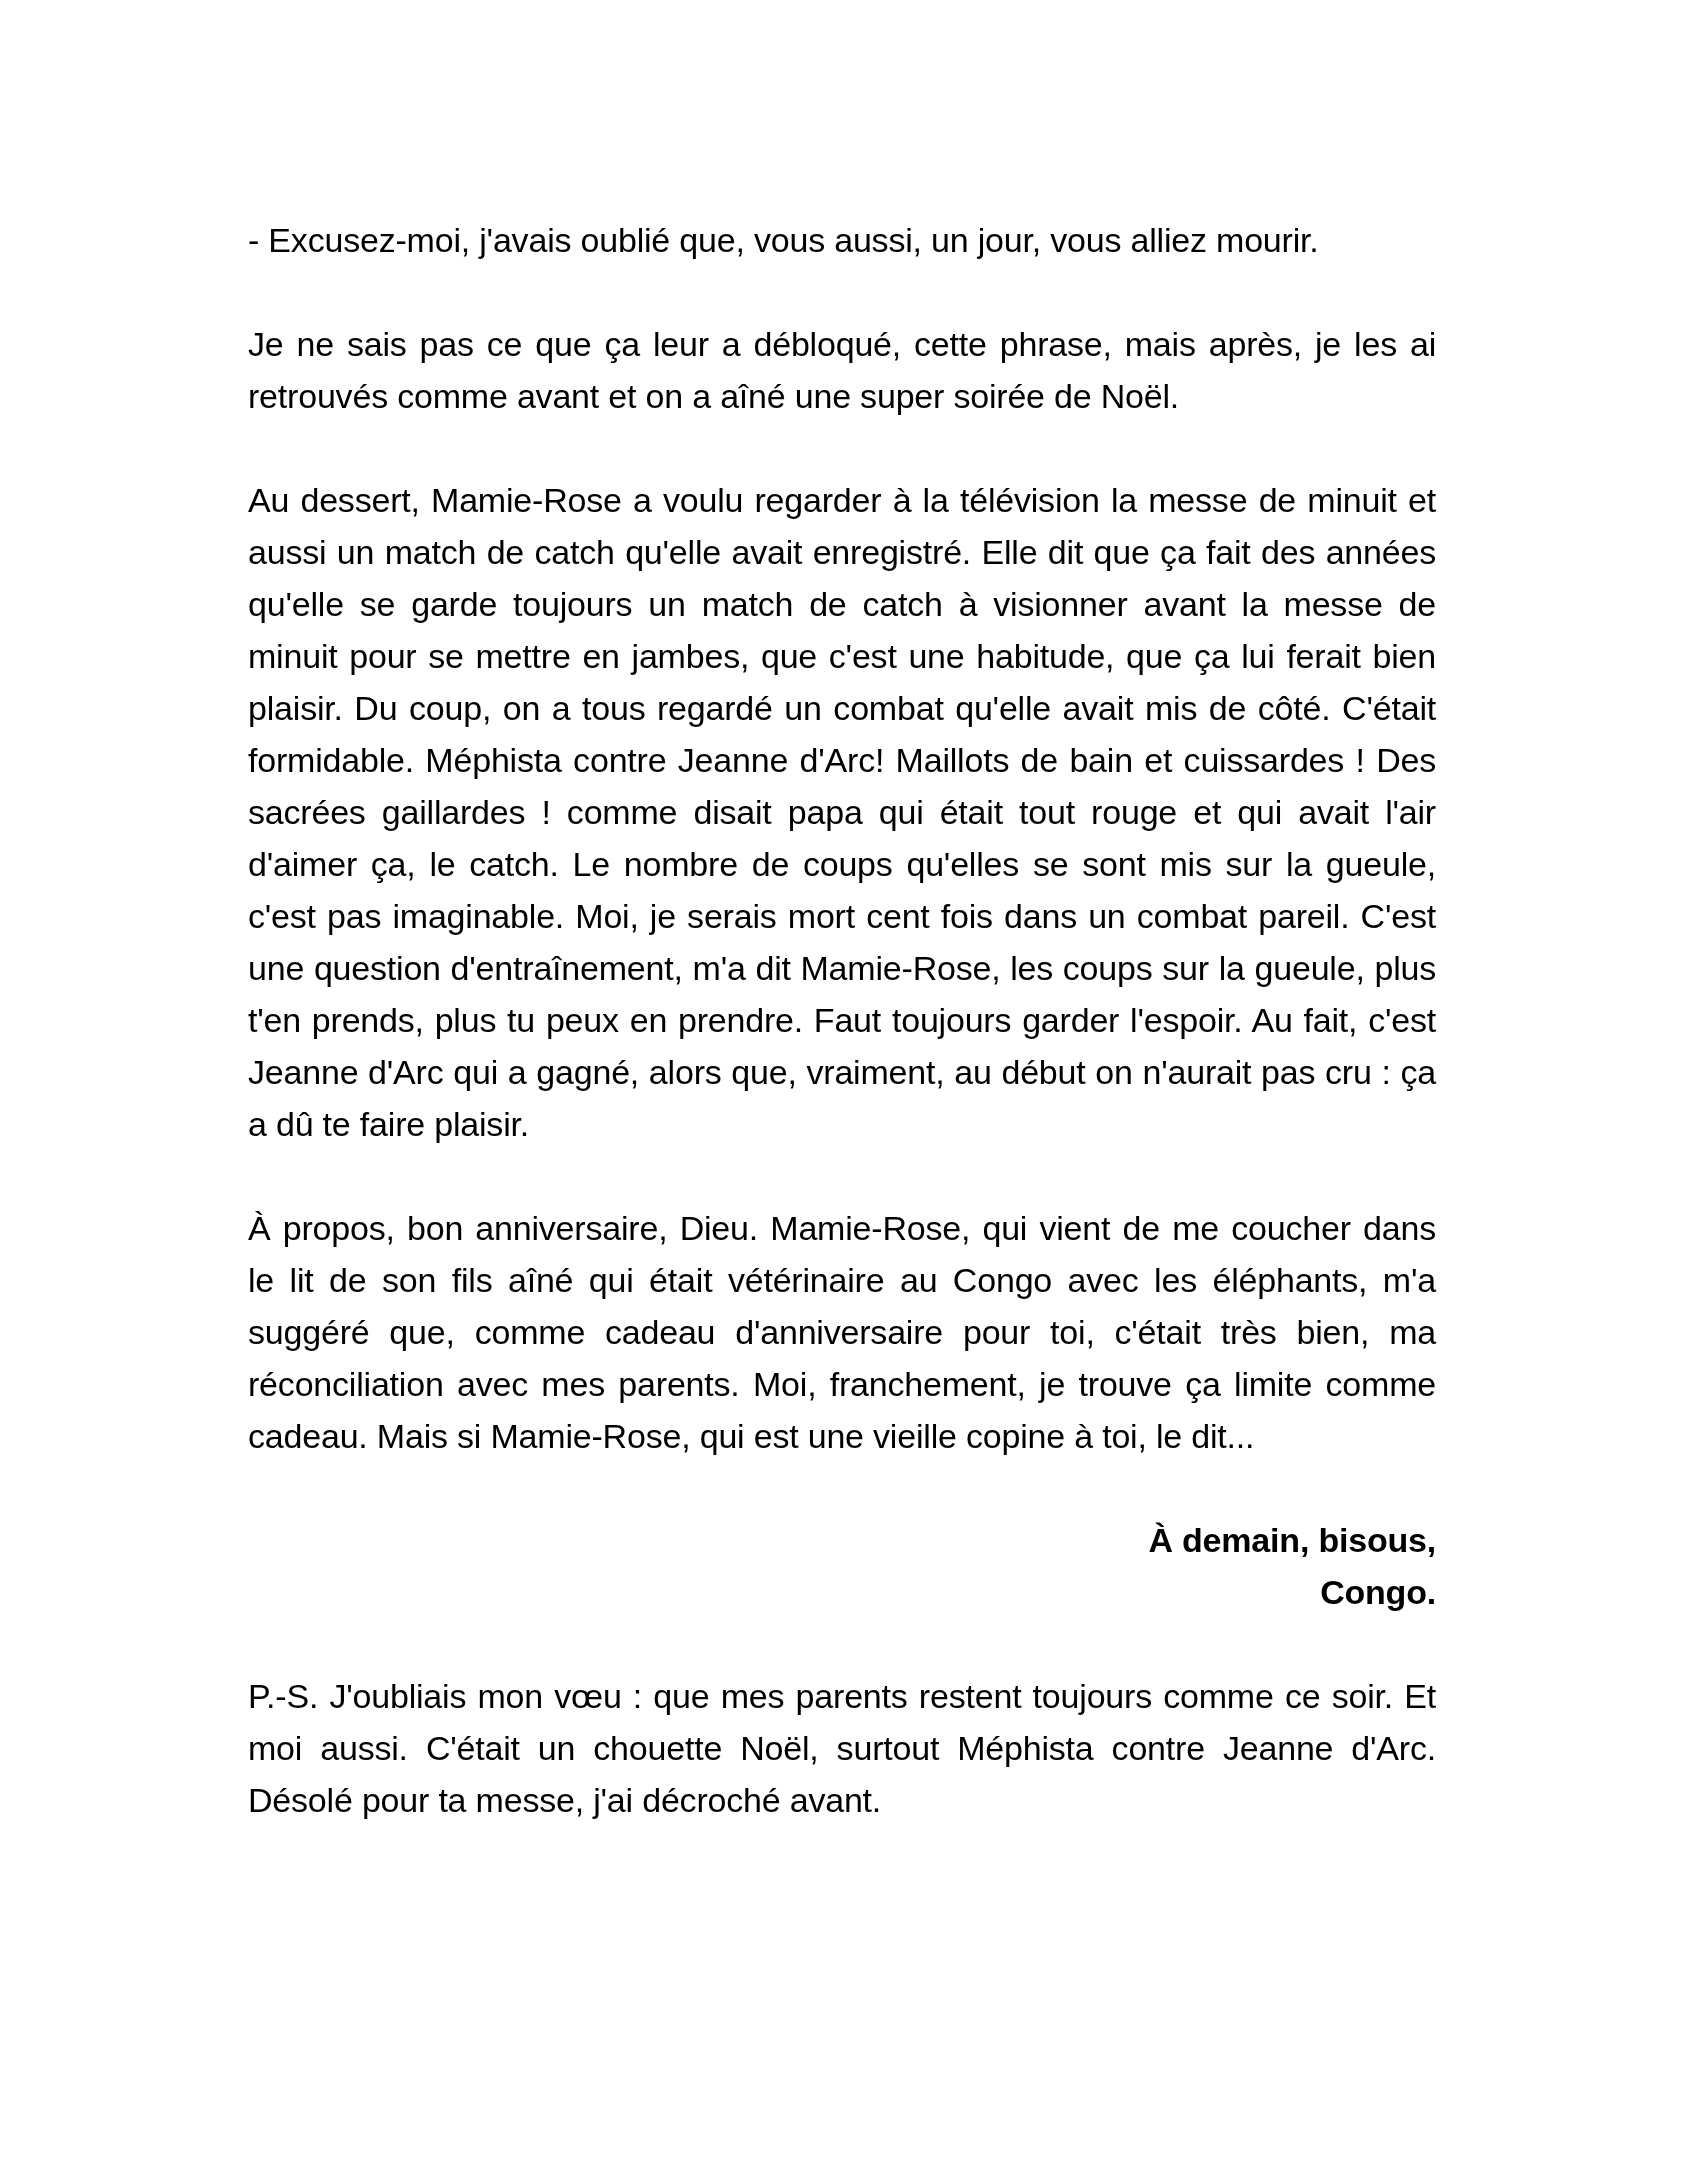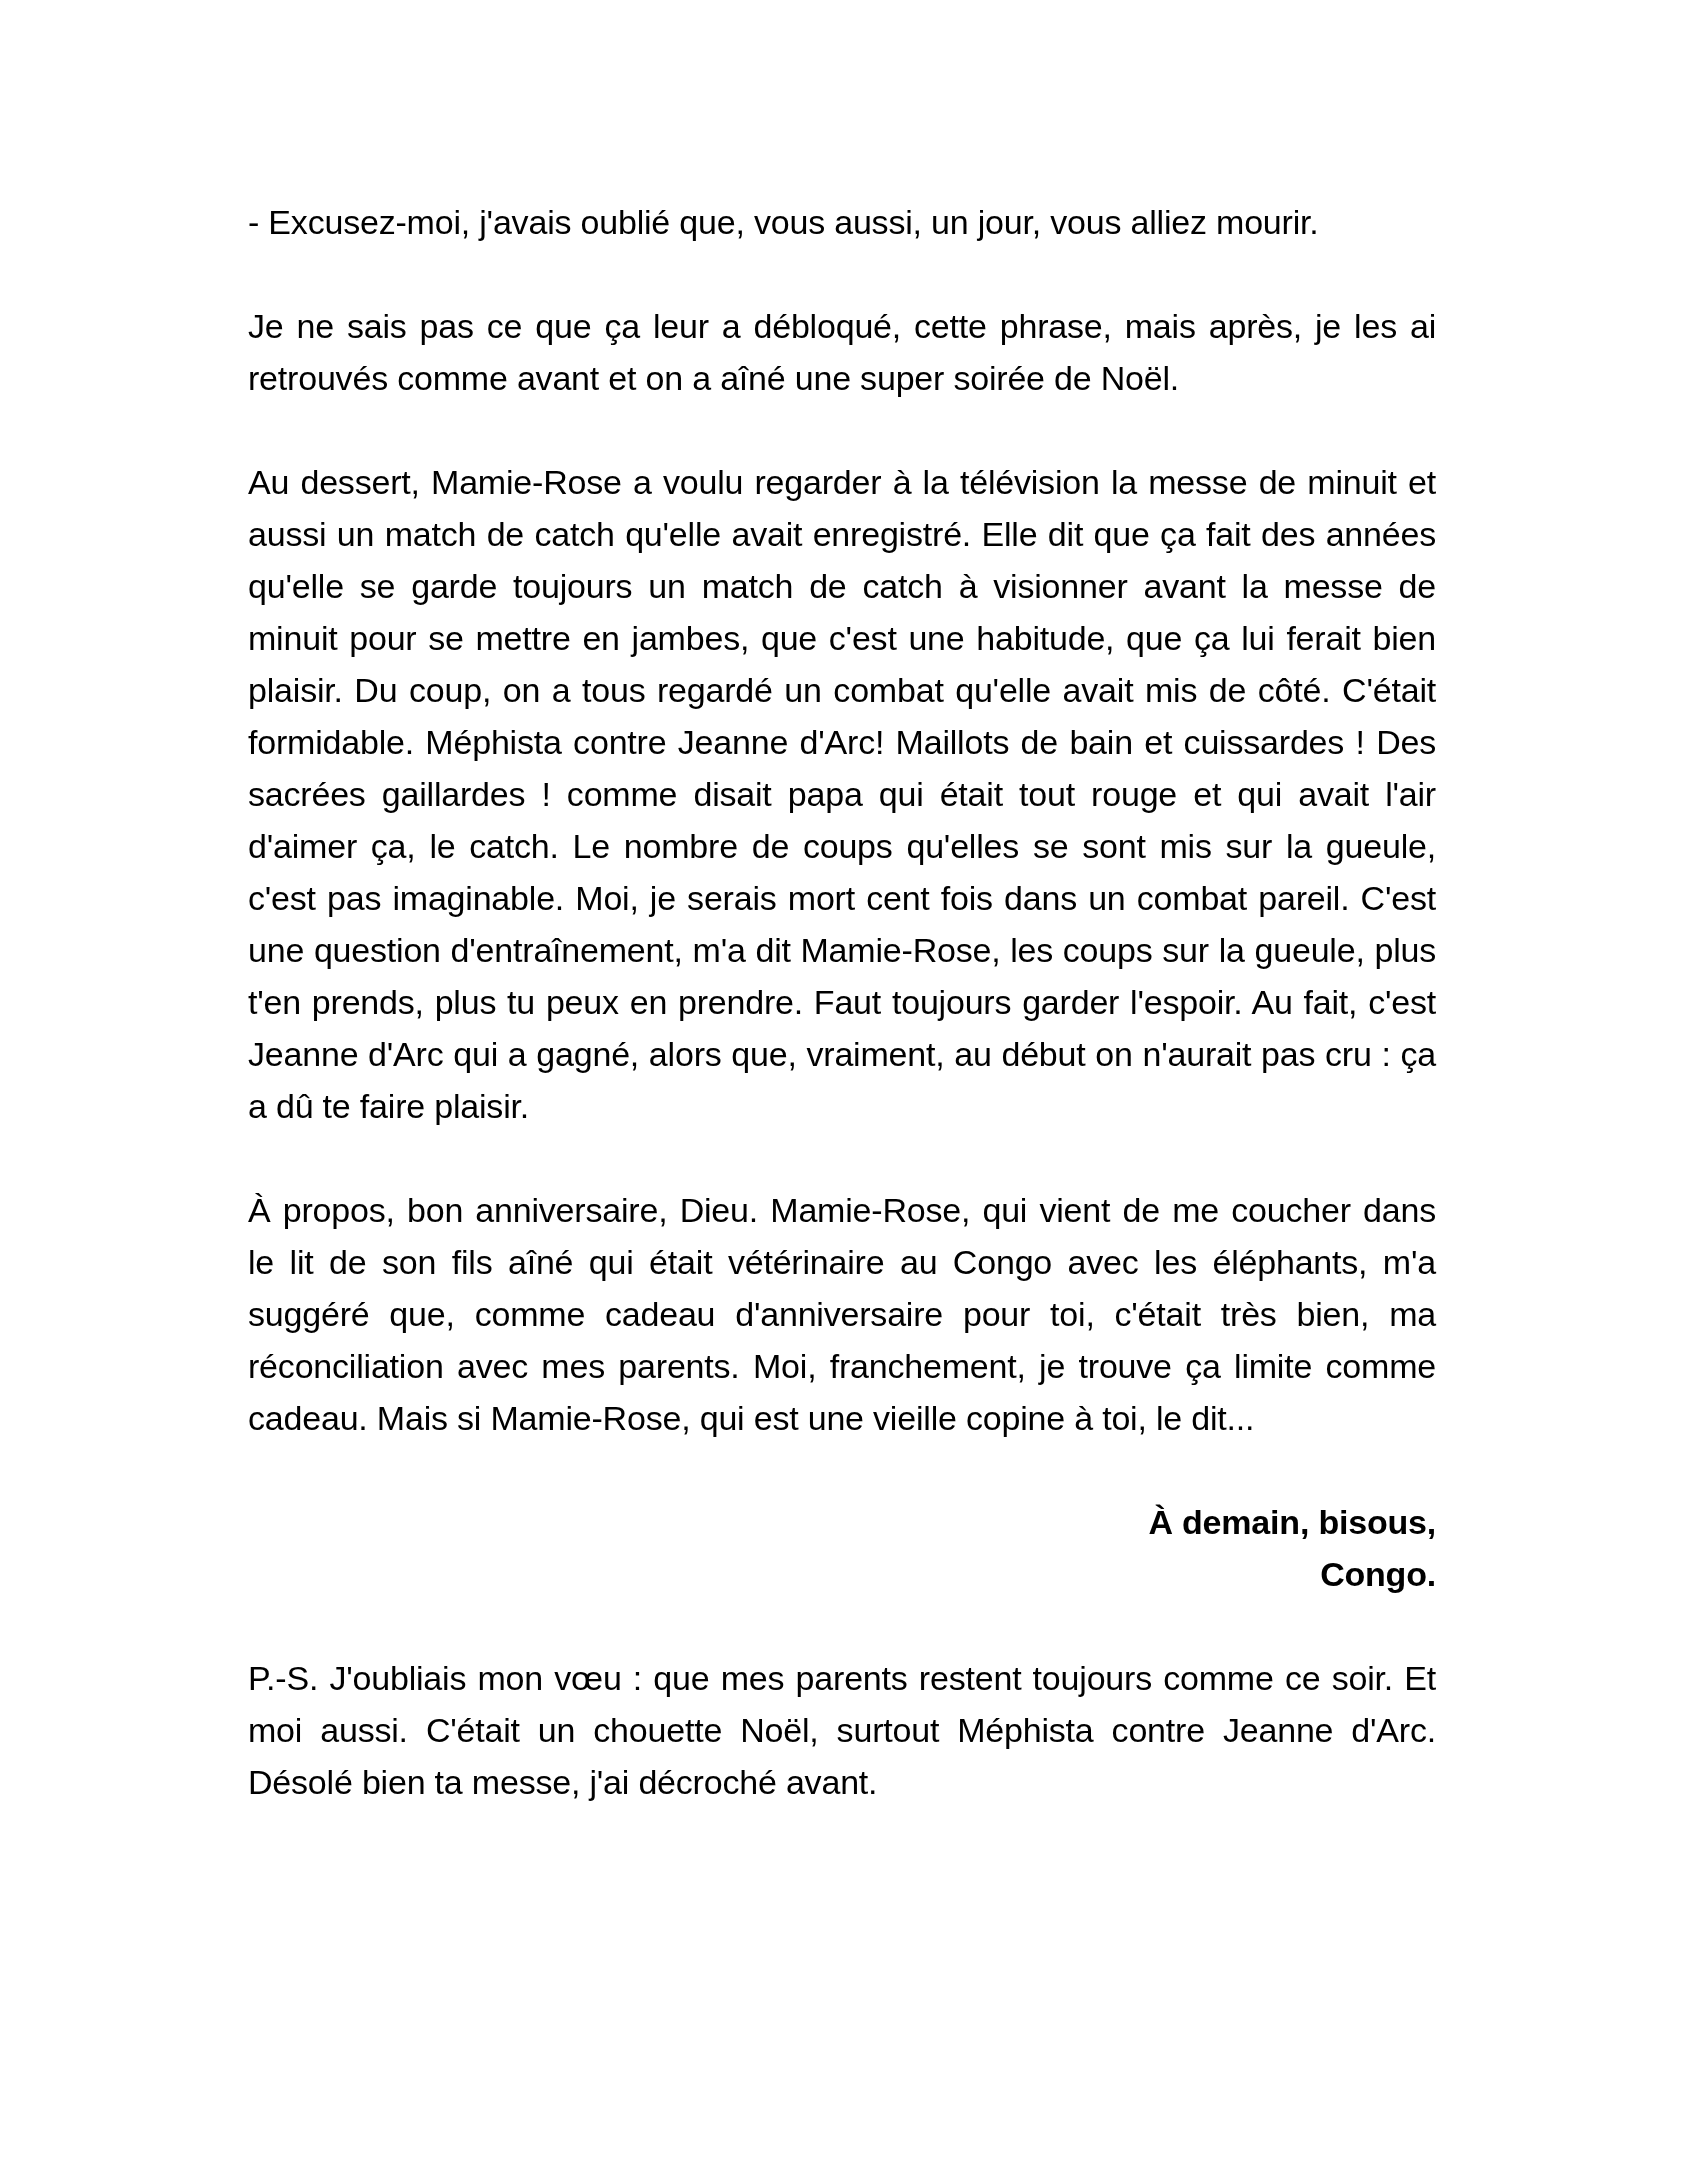--- a/index.html
+++ b/index.html
@@ -21,21 +21,21 @@
   .content {
     position: absolute;
     left: 248px;
     top: 196px;
     width: 1188px;
     font-size: 34px;
     line-height: 52px;
     letter-spacing: -0.2px;
   }
   .para {
-    margin: 0 0 52px 0;
+    margin: 18px 0 52px 0;
     text-align: justify;
     text-justify: inter-word;
   }
   .para.last { margin-bottom: 0; }
   .signature-block {
     margin: 0 0 52px 0;
   }
   .sig-line {
     margin: 0;
     text-align: right;
@@ -48,16 +48,16 @@
 <div class="page">
   <div class="content">
     <p class="para">- Excusez-moi, j'avais oublié que, vous aussi, un jour, vous alliez mourir.</p>
     <p class="para">Je ne sais pas ce que ça leur a débloqué, cette phrase, mais après, je les ai retrouvés comme avant et on a aîné une super soirée de Noël.</p>
     <p class="para">Au dessert, Mamie-Rose a voulu regarder à la télévision la messe de minuit et aussi un match de catch qu'elle avait enregistré. Elle dit que ça fait des années qu'elle se garde toujours un match de catch à visionner avant la messe de minuit pour se mettre en jambes, que c'est une habitude, que ça lui ferait bien plaisir. Du coup, on a tous regardé un combat qu'elle avait mis de côté. C'était formidable. Méphista contre Jeanne d'Arc! Maillots de bain et cuissardes ! Des sacrées gaillardes ! comme disait papa qui était tout rouge et qui avait l'air d'aimer ça, le catch. Le nombre de coups qu'elles se sont mis sur la gueule, c'est pas imaginable. Moi, je serais mort cent fois dans un combat pareil. C'est une question d'entraînement, m'a dit Mamie-Rose, les coups sur la gueule, plus t'en prends, plus tu peux en prendre. Faut toujours garder l'espoir. Au fait, c'est Jeanne d'Arc qui a gagné, alors que, vraiment, au début on n'aurait pas cru : ça a dû te faire plaisir.</p>
     <p class="para">À propos, bon anniversaire, Dieu. Mamie-Rose, qui vient de me coucher dans le lit de son fils aîné qui était vétérinaire au Congo avec les éléphants, m'a suggéré que, comme cadeau d'anniversaire pour toi, c'était très bien, ma réconciliation avec mes parents. Moi, franchement, je trouve ça limite comme cadeau. Mais si Mamie-Rose, qui est une vieille copine à toi, le dit...</p>
     <div class="signature-block">
       <p class="sig-line">À demain, bisous,</p>
       <p class="sig-line">Congo.</p>
     </div>
-    <p class="para last">P.-S. J'oubliais mon vœu : que mes parents restent toujours comme ce soir. Et moi aussi. C'était un chouette Noël, surtout Méphista contre Jeanne d'Arc. Désolé bien ta messe, j'ai décroché avant.</p>
+    <p class="para last">P.-S. J'oubliais mon vœu : que mes parents restent toujours comme ce soir. Et moi aussi. C'était un chouette Noël, surtout Méphista contre Jeanne d'Arc. Désolé pour ta messe, j'ai décroché avant.</p>
   </div>
 </div>
 
 
 </body></html>

